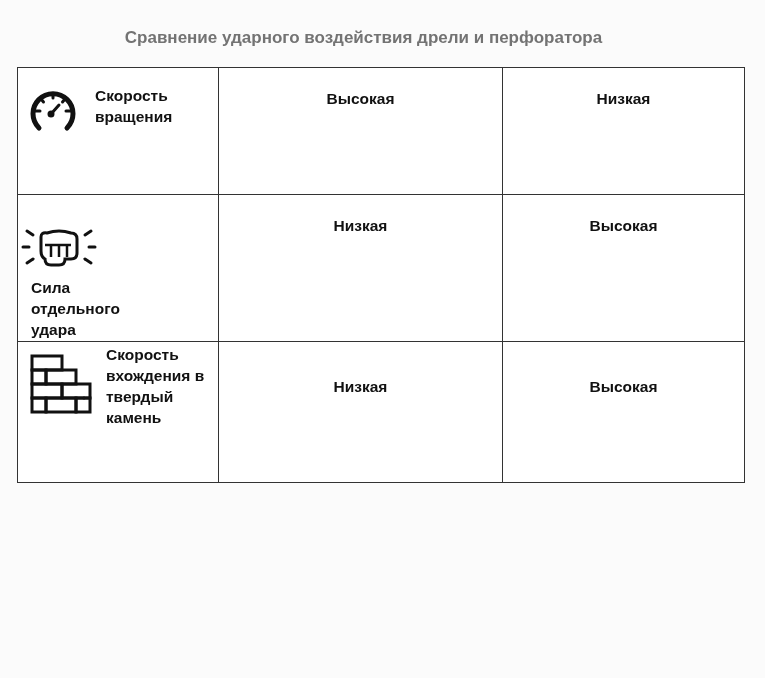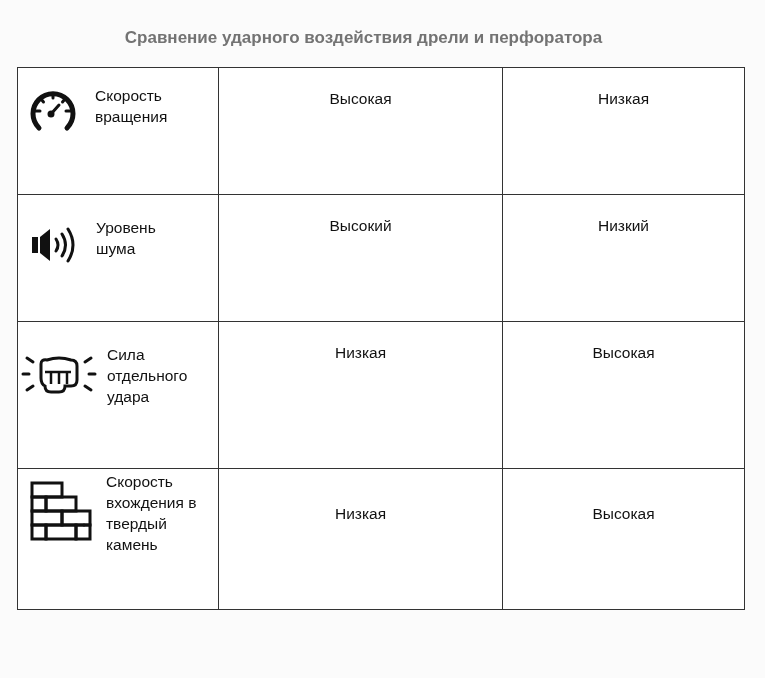--- a/index.html
+++ b/index.html
@@ -14,21 +14,21 @@
     position: absolute; left: 0; top: 18px; width: 727px;
     text-align: center; font-size: 17px; font-weight: bold; color: #737373; margin-top: 10px;
   }
   table {
     position: absolute; left: 17px; top: 67px;
     width: 727px; border-collapse: collapse; table-layout: fixed;
     background: #fff;
   }
   td, th {
     border: 1.5px solid #333; vertical-align: top; padding: 0;
-    font-size: 15.5px; font-weight: normal;
+    font-size: 15.5px; font-weight: bold;
   }
   th { font-weight: bold; height: 41px; text-align: center; padding-top: 3px; }
   th.first { text-align: left; padding-left: 9px; line-height: 20px; padding-top: 2px; }
   td.val { text-align: center; padding-top: 22px; margin-left: 48px; }
   .param { display: flex; align-items: flex-start; }
   .param .icon { flex: 0 0 auto; }
   .param .label { line-height: 21px; }
   .r1 td { height: 104px; }
   .r2 td { height: 104px; }
   .r3 td { height: 104px; }
@@ -66,42 +66,24 @@
           </svg>
         </span>
         <span class="label" style="margin-left: 16px; margin-top: 3px; width: 100px;">Скорость вращения</span>
       </div>
     </td>
     <td class="val">Высокая</td>
     <td class="val">Низкая</td>
   </tr>
 
 
-  <tr class="r3">
-    <td>
-      <div class="param" style="padding:22px 0 0 12px;">
-        <span class="icon" style="width:56px;height:50px;margin-top:6px;">
-          <svg width="56" height="44" viewBox="0 0 56 44">
-            <rect x="2" y="14" width="6" height="16" fill="#111"></rect>
-            <path d="M10 14 L20 6 L20 38 L10 30 Z" fill="#111"></path>
-            <path d="M26 16 Q30 22 26 28" fill="none" stroke="#111" stroke-width="3" stroke-linecap="round"></path>
-            <path d="M32 11 Q39 22 32 33" fill="none" stroke="#111" stroke-width="3" stroke-linecap="round"></path>
-            <path d="M38 6 Q48 22 38 38" fill="none" stroke="#111" stroke-width="3" stroke-linecap="round"></path>
-          </svg>
-        </span>
-        <span class="label" style="margin-left: 10px; margin-top: 0px; width: 100px;">Уровень шума</span>
-      </div>
-    </td>
-    <td class="val">Высокий</td>
-    <td class="val">Низкий</td>
-  </tr>
 
   <tr class="r4">
     <td>
-      <div class="param" style="padding:22px 0 0 3px;">
+      <div class="param" style="padding:22px 0 0 3px;flex-direction:column;">
         <span class="icon" style="width:76px;height:54px;margin-top:6px;">
           <svg width="76" height="50" viewBox="0 0 76 50">
             <g stroke="#111" stroke-width="3" stroke-linecap="round">
               <line x1="6" y1="8" x2="12" y2="12"></line>
               <line x1="2" y1="24" x2="8" y2="24"></line>
               <line x1="6" y1="40" x2="12" y2="36"></line>
               <line x1="70" y1="8" x2="64" y2="12"></line>
               <line x1="74" y1="24" x2="68" y2="24"></line>
               <line x1="70" y1="40" x2="64" y2="36"></line>
             </g>

